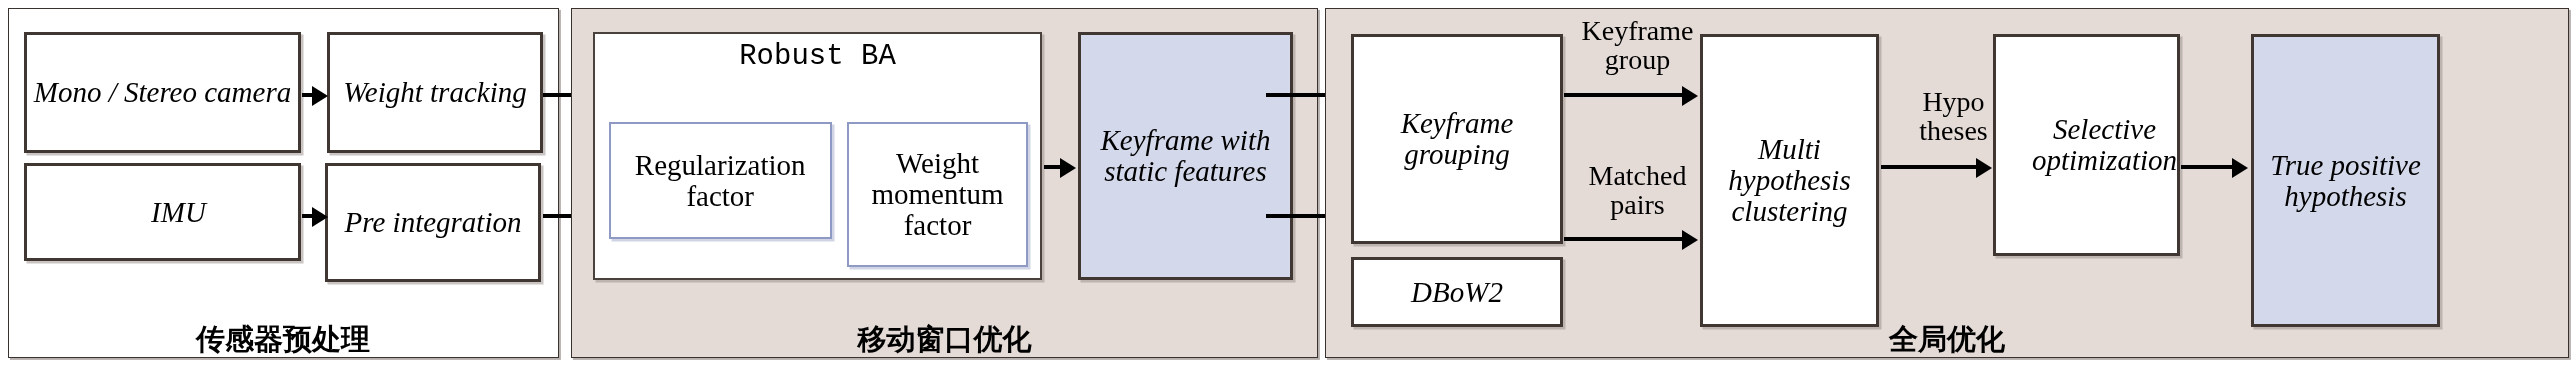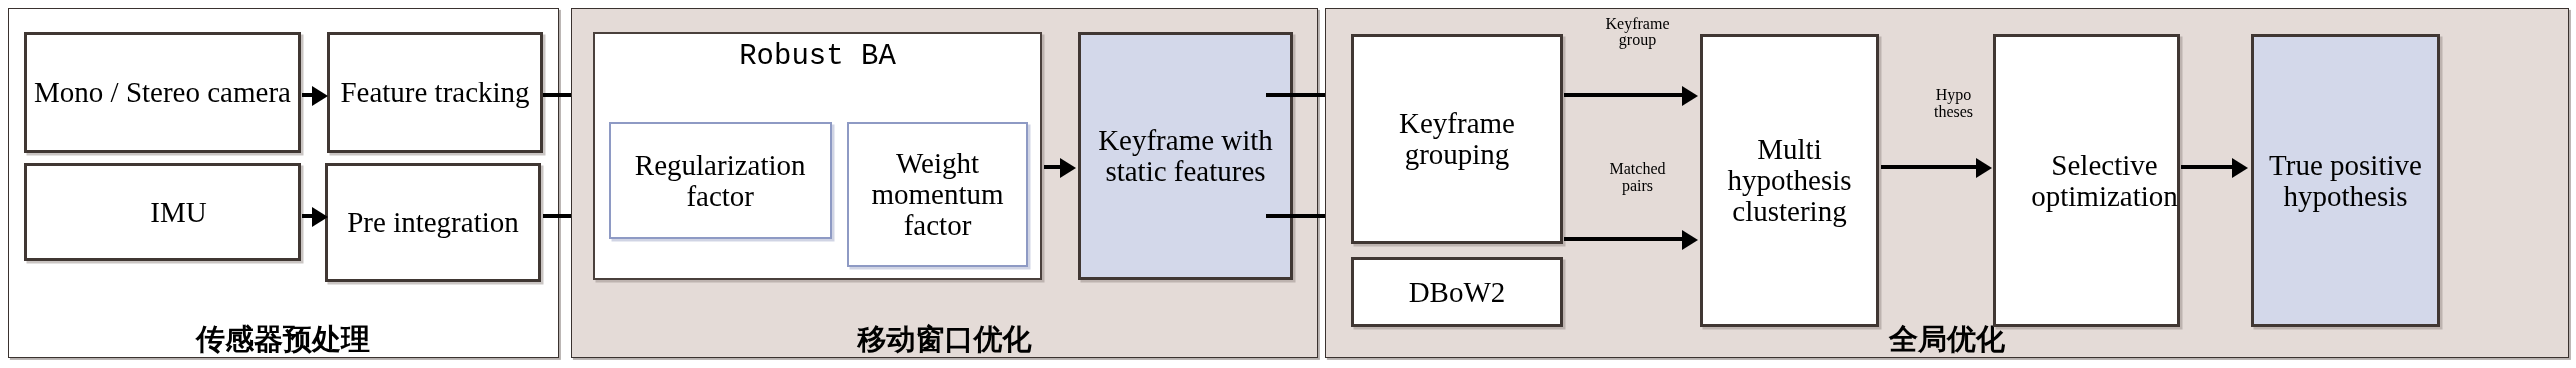--- a/index.html
+++ b/index.html
@@ -14,58 +14,58 @@
   .panel-caption{position:absolute;bottom:2.5px;left:0;right:0;text-align:center;
                  font-size:29px;line-height:1;color:#000;white-space:nowrap;
                  font-family:"DejaVu Sans","Liberation Sans",sans-serif;font-weight:600;}
 
   
   .box{position:absolute;box-sizing:border-box;border:2.5px solid #4a403c;background:#ffffff;
        display:flex;align-items:center;justify-content:center;text-align:center;
        box-shadow:2.5px 2.5px 0 0 rgba(150,140,135,.5);}
   .box .btxt{font-size:29px;line-height:1.06;color:#000;padding:0 3.7px;}
   .box.lavender{background:#d3d8ea;}
-  .box.plain{border:3.1px solid #403733;}
+  .box.plain{border:3.1px solid #403733;font-style:italic;}
   .box.subbox{border:2.5px solid #8e9ac4;box-shadow:2.5px 2.5px 0 0 rgba(150,160,195,.45);}
 
   
   .groupbox{position:absolute;box-sizing:border-box;border:2.5px solid #4a403c;background:#ffffff;
             box-shadow:2.5px 2.5px 0 0 rgba(150,140,135,.5);}
   .groupbox .gtitle{position:absolute;top:7.5px;left:0;right:0;text-align:center;
                     font-size:29px;line-height:1;color:#000;font-family:Liberation Mono, monospace;}
 
   
   .arrow{position:absolute;height:0;}
   .arrow .shaft{position:absolute;left:0;top:0;height:4.4px;background:#000;}
   .arrow .head{position:absolute;top:-7.5px;width:0;height:0;
                border-top:10px solid transparent;border-bottom:10px solid transparent;
                border-left:16px solid #000;}
 
   
-  .edgelabel{position:absolute;text-align:center;font-size:16px;line-height:1.04;color:#000;white-space:pre-line;}
+  .edgelabel{position:absolute;text-align:center;font-size:28px;line-height:1.04;color:#000;white-space:pre-line;}
 </style>
 </head>
 <body>
 
 <div id="root">
 
   <div class="panel white" style="left:7.5px;top:7.5px;width:551px;height:350px;">
     <div class="panel-caption">传感器预处理</div>
   </div>
 
   <div class="box plain" style="left:24px;top:32px;width:277px;height:121px;">
     <span class="btxt">Mono / Stereo camera</span>
   </div>
 
   <div class="box plain" style="left:24px;top:163px;width:277px;height:98px;padding-left:32px;">
     <span class="btxt">IMU</span>
   </div>
 
   <div class="box plain" style="left:327px;top:32px;width:216px;height:121px;">
-    <span class="btxt">Feature tracking</span>
+    <span class="btxt">Weight tracking</span>
   </div>
 
   <div class="box plain" style="left:325px;top:163px;width:216px;height:119px;">
     <span class="btxt">Pre integration</span>
   </div>
 
   <div class="arrow" style="left:302px;top:93px;width:25px;">
     <div class="shaft" style="width:12.5px;"></div>
     <div class="head" style="left:10px;"></div>
   </div>
@@ -153,21 +153,21 @@
   </div>
 
   <div class="edgelabel" style="left:1881px;top:87px;width:113px;margin-left:16px;">Hypo
 theses</div>
 
   <div class="arrow" style="left:1881px;top:165px;width:113px;">
     <div class="shaft" style="width:98px;"></div>
     <div class="head" style="left:95px;"></div>
   </div>
 
-  <div class="box plain" style="left:1993px;top:34px;width:187px;height:293px;padding-left:36px;">
+  <div class="box plain" style="left:1993px;top:34px;width:187px;height:222px;padding-left:36px;">
     <span class="btxt">Selective optimization</span>
   </div>
 
   <div class="arrow" style="left:2181px;top:165px;width:70px;">
     <div class="shaft" style="width:55px;"></div>
     <div class="head" style="left:51px;"></div>
   </div>
 
   <div class="box lavender plain" style="left:2251px;top:34px;width:189px;height:293px;">
     <span class="btxt">True positive hypothesis</span>

